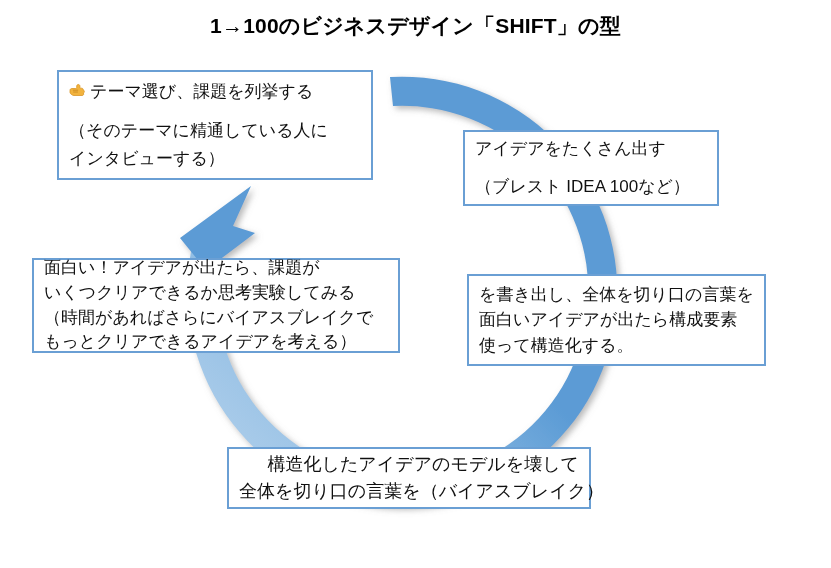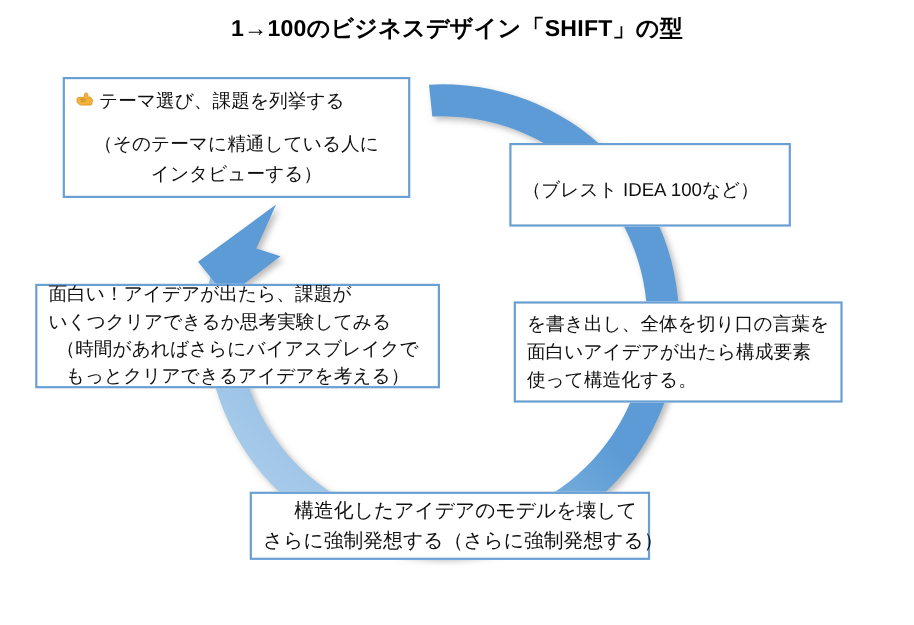--- a/index.html
+++ b/index.html
@@ -56,22 +56,22 @@
     flex-direction: column;
     justify-content: center;
     padding: 8px 10px;
   }
   .box .line {
     font-size: 17px;
     line-height: 1.62;
     white-space: nowrap;
     color: #101010;
   }
-  .box .line.center { text-align: center; }
-  .box .line.right  { text-align: center; }
+  .box .line.center { }
+  .box .line.right  { text-align: left; }
   .box .line.gap    { margin-top: 10px; }
   .hand-icon {
     display: inline-block;
     vertical-align: -2px;
     margin-right: 2px;
   }
 
   
   #box-theme     { left: 57px;  top: 70px;  width: 316px; height: 110px; }
   #box-ideas     { left: 463px; top: 130px; width: 256px; height: 76px;  }
@@ -127,32 +127,33 @@
           <path d="M4.3 7.2h4.4" stroke="#C98A22" stroke-width="0.9" stroke-linecap="round"></path>
           <path d="M4.6 9.0h3.9" stroke="#C98A22" stroke-width="0.9" stroke-linecap="round"></path>
         </svg>
       </span><span>テーマ選び、課題を列挙する</span>
     </div>
     <div class="line center gap">（そのテーマに精通している人に</div>
     <div class="line right">インタビューする）</div>
   </div>
 
   <div class="box" id="box-ideas">
+    <div class="line">アイデアをたくさん出す</div>
     <div class="line gap">（ブレスト IDEA 100など）</div>
   </div>
 
   <div class="box" id="box-structure">
     <div class="line">を書き出し、全体を切り口の言葉を</div>
     <div class="line">面白いアイデアが出たら構成要素</div>
     <div class="line">使って構造化する。</div>
   </div>
 
   <div class="box" id="box-break">
     <div class="line">構造化したアイデアのモデルを壊して</div>
-    <div class="line">さらに強制発想する（さらに強制発想する）</div>
+    <div class="line">全体を切り口の言葉を（バイアスブレイク）</div>
   </div>
 
   <div class="box" id="box-test">
     <div class="line">面白い！アイデアが出たら、課題が</div>
     <div class="line">いくつクリアできるか思考実験してみる</div>
     <div class="line center">（時間があればさらにバイアスブレイクで</div>
     <div class="line center">もっとクリアできるアイデアを考える）</div>
   </div>
 
 </div>

